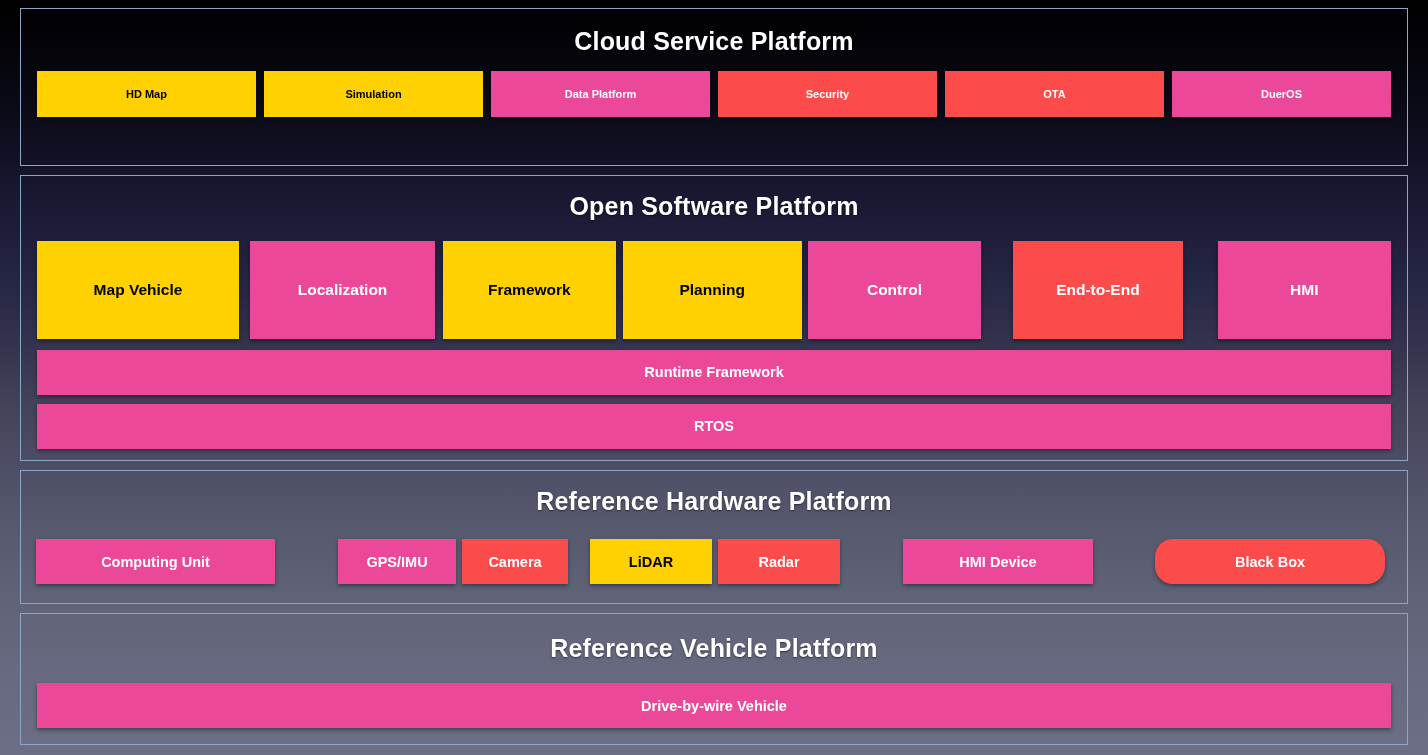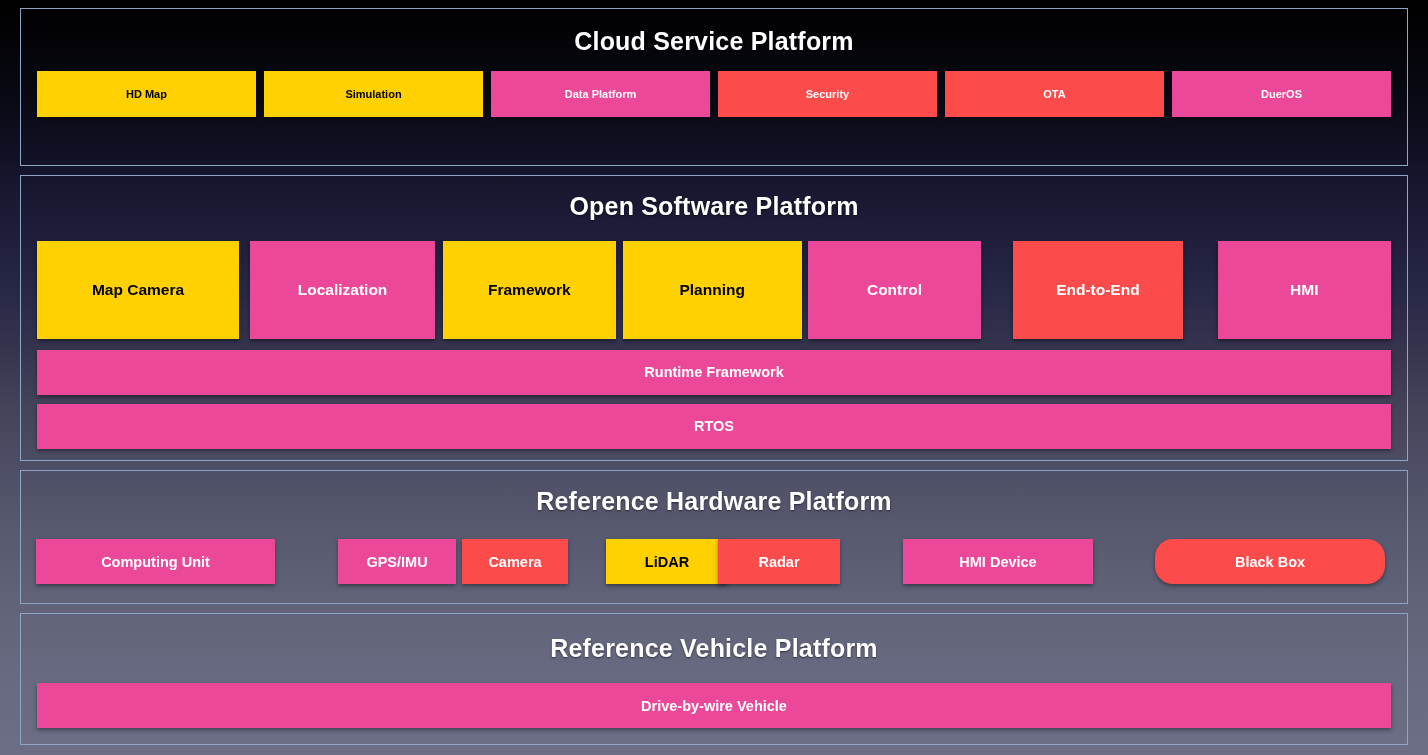--- a/index.html
+++ b/index.html
@@ -196,21 +196,21 @@
       <div class="cloud-box c-red">Security</div>
       <div class="cloud-box c-red">OTA</div>
       <div class="cloud-box c-blue">DuerOS</div>
     </div>
   </section>
 
   <section class="panel" id="panel-software">
     <div class="panel-title">Open Software Platform</div>
 
     <div class="module-row">
-      <div class="module-box c-yellow" style="width:205px;margin-right:11px;">Map Camera</div>
+      <div class="module-box c-yellow" style="width:205px;margin-right:11px;">Map Vehicle</div>
       <div class="module-box c-blue" style="width:188px;margin-right:8px;">Localization</div>
       <div class="module-box c-yellow" style="width:175px;margin-right:7px;">Framework</div>
       <div class="module-box c-yellow" style="width:182px;margin-right:6px;">Planning</div>
       <div class="module-box c-blue" style="width:176px;margin-right:32px;">Control</div>
       <div class="module-box c-red" style="width:172px;margin-right:35px;">End-to-End</div>
       <div class="module-box c-blue" style="width:176px;">HMI</div>
     </div>
 
     <div class="stack-row">
       <div class="stack-bar c-blue">Runtime Framework</div>
@@ -219,21 +219,21 @@
       <div class="stack-bar c-blue">RTOS</div>
     </div>
   </section>
 
   <section class="panel" id="panel-hardware">
     <div class="panel-title">Reference Hardware Platform</div>
     <div class="hw-row">
       <div class="hw-box c-blue" style="left:15px;  width:239px;">Computing Unit</div>
       <div class="hw-box c-blue" style="left:317px; width:118px;">GPS/IMU</div>
       <div class="hw-box c-red" style="left:441px; width:106px;">Camera</div>
-      <div class="hw-box c-yellow" style="left:569px; width:122px;margin-left:16px;">LiDAR</div>
+      <div class="hw-box c-yellow" style="left:569px; width:122px;">LiDAR</div>
       <div class="hw-box c-red" style="left:697px; width:122px;">Radar</div>
       <div class="hw-box c-blue" style="left:882px; width:190px;">HMI Device</div>
       <div class="hw-box c-red" style="left:1134px;width:230px;border-radius:18px;">Black Box</div>
     </div>
   </section>
 
   <section class="panel" id="panel-vehicle">
     <div class="panel-title">Reference Vehicle Platform</div>
     <div class="veh-row">
       <div class="veh-bar c-blue">Drive-by-wire Vehicle</div>

